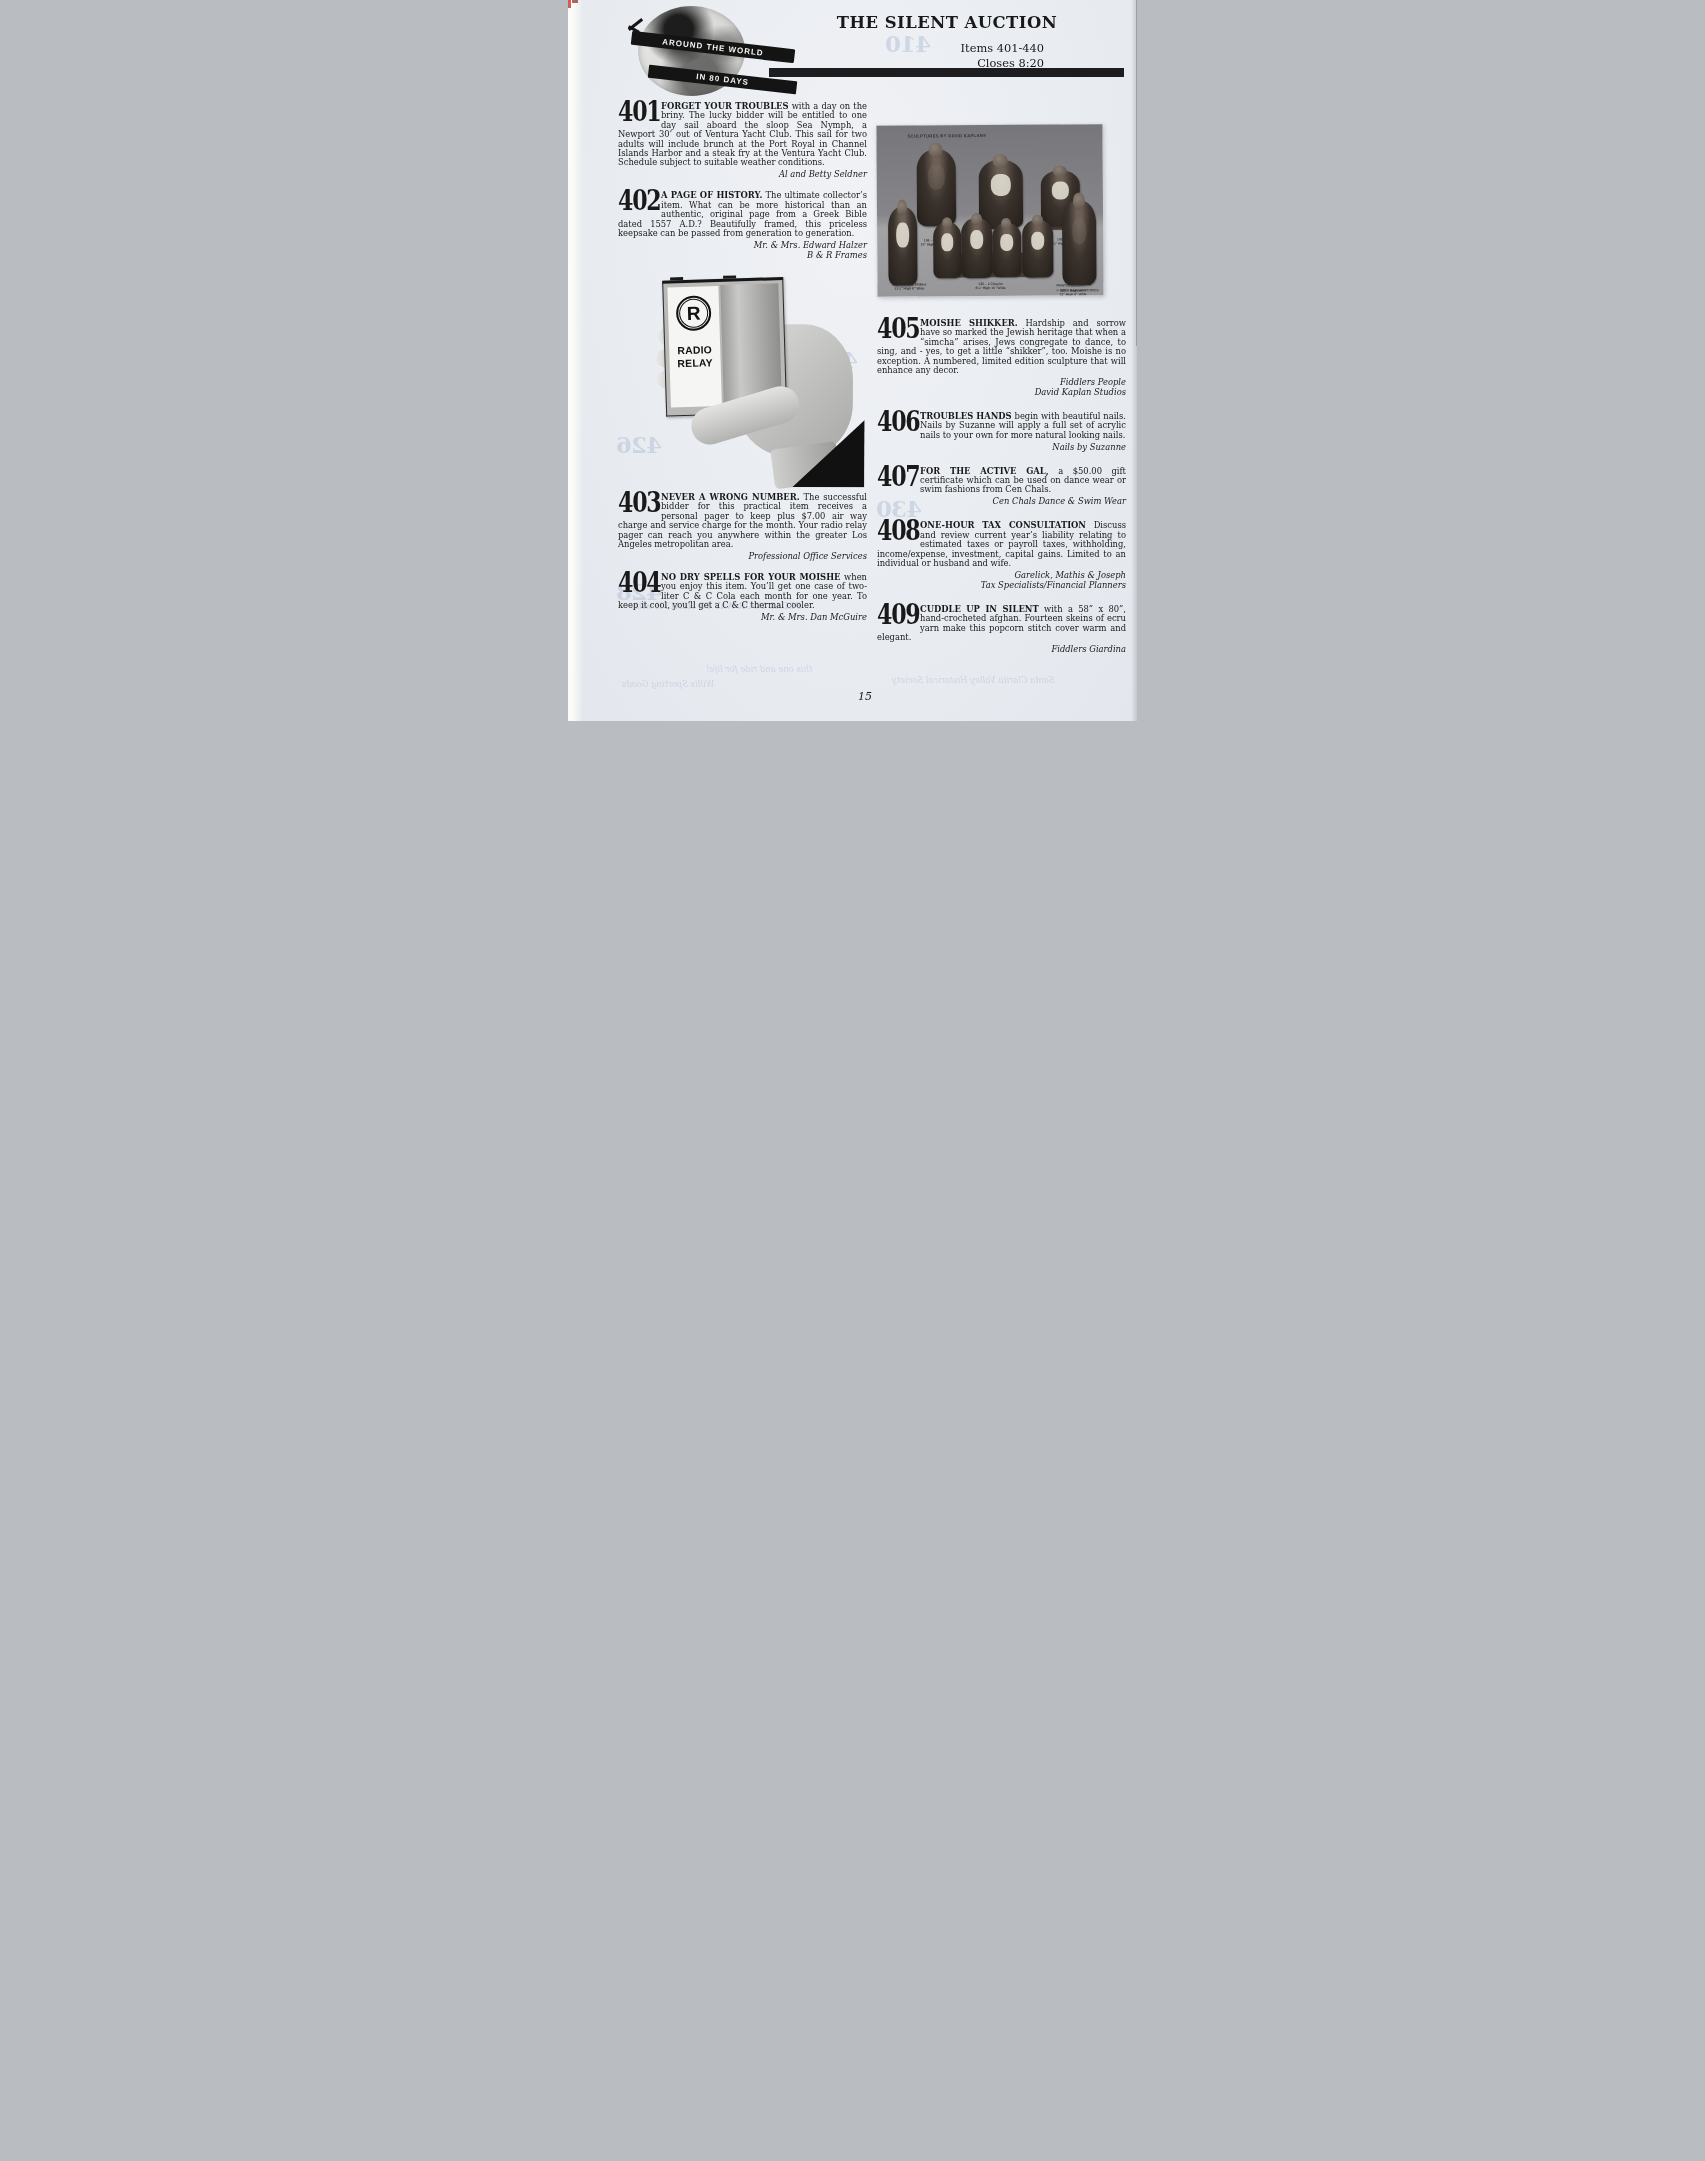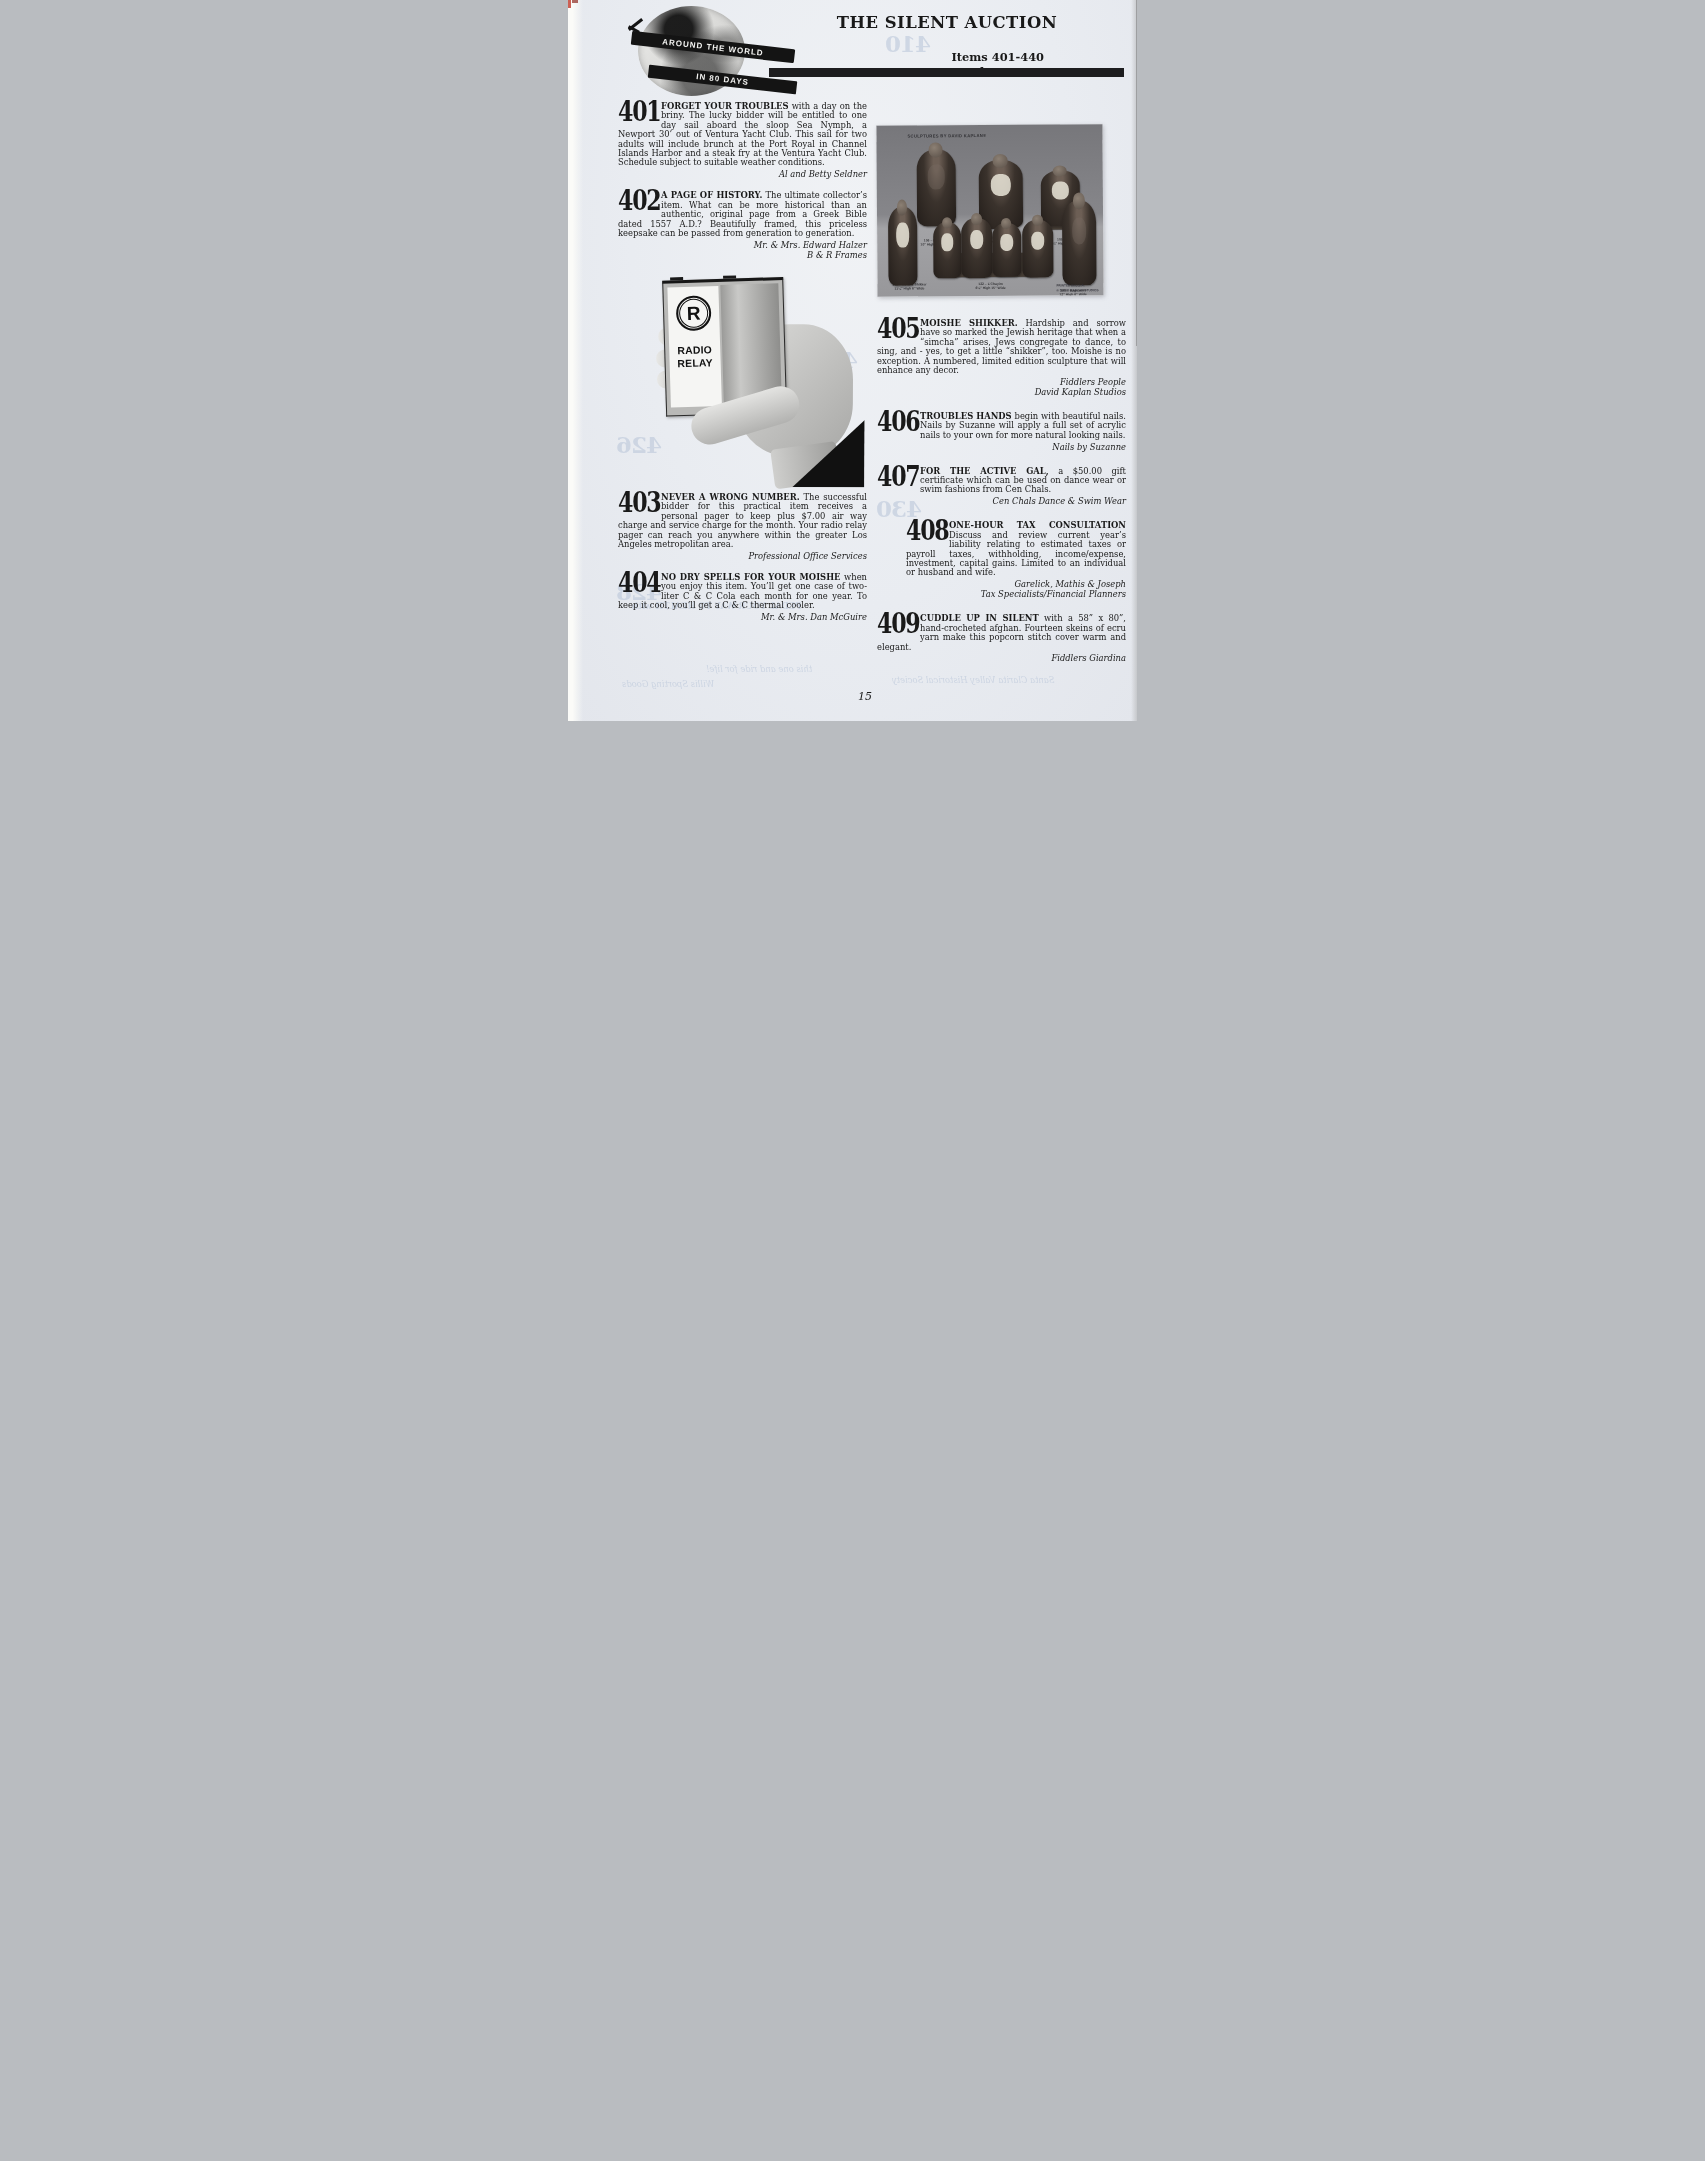--- a/index.html
+++ b/index.html
@@ -16,21 +16,21 @@
 
   
   .ghost{position:absolute;color:#b7c4d8;opacity:.55;transform:scaleX(-1);filter:blur(0.2px);font-weight:bold;z-index:1;white-space:nowrap;}
   .ghost.gnum{font-size:23px;letter-spacing:-1px;}
   .ghost.gtxt{font-size:8.4px;}
   .ghost.gi{font-style:italic;font-weight:normal;}
 
   
   .header{position:absolute;left:249px;top:13px;width:260px;z-index:2;}
   .title{font-weight:bold;font-size:16.4px;letter-spacing:0.5px;text-align:center;white-space:nowrap;}
-  .subs{margin-top:18px;text-align:right;padding-right:33px;font-weight:bold;font-size:11.4px;line-height:15px;}
+  .subs{margin-top:9px;text-align:right;padding-right:33px;font-weight:normal;font-size:11.4px;line-height:15px;}
   .bar{position:absolute;left:201px;top:68px;width:355px;height:9.4px;background:#1d1d1f;z-index:2;}
 
   
   .logo{position:absolute;left:59px;top:3px;width:199px;height:102px;z-index:3;}
   .globe{position:absolute;left:11px;top:3px;width:107px;height:90px;border-radius:50%;overflow:hidden;
     background-image:
       radial-gradient(ellipse at 38% 26%, rgba(12,12,12,.92) 0 15%, rgba(12,12,12,0) 38%),
       radial-gradient(ellipse at 58% 78%, rgba(22,22,22,.55) 0 20%, rgba(22,22,22,0) 46%),
       radial-gradient(ellipse at 82% 42%, rgba(22,22,22,.35) 0 8%, rgba(22,22,22,0) 26%),
       radial-gradient(circle, #464646 26%, rgba(70,70,70,0) 31%),
@@ -248,21 +248,21 @@
         <span>begin with beautiful nails. Nails by Suzanne will apply a full set of acrylic nails to your own for more natural looking nails.</span></p>
       <p class="credit">Nails by Suzanne</p>
     </article>
 
     <article class="item" style="margin-top:15px;">
       <p class="itext"><span class="num">407</span><strong class="headline">FOR THE ACTIVE GAL,</strong>
         <span>a $50.00 gift certificate which can be used on dance wear or swim fashions from Cen Chals.</span></p>
       <p class="credit">Cen Chals Dance &amp; Swim Wear</p>
     </article>
 
-    <article class="item" style="margin-top:15px;margin-left:29px;">
+    <article class="item" style="margin-top:15px;">
       <p class="itext"><span class="num">408</span><strong class="headline">ONE-HOUR TAX CONSULTATION</strong>
         <span>Discuss and review current year’s liability relating to estimated taxes or payroll taxes, withholding, income/expense, investment, capital gains. Limited to an individual or husband and wife.</span></p>
       <p class="credit">Garelick, Mathis &amp; Joseph
 Tax Specialists/Financial Planners</p>
     </article>
 
     <article class="item" style="margin-top:15px;">
       <p class="itext"><span class="num">409</span><strong class="headline">CUDDLE UP IN SILENT</strong>
         <span>with a 58” x 80”, hand-crocheted afghan. Fourteen skeins of ecru yarn make this popcorn stitch cover warm and elegant.</span></p>
       <p class="credit">Fiddlers Giardina</p>

